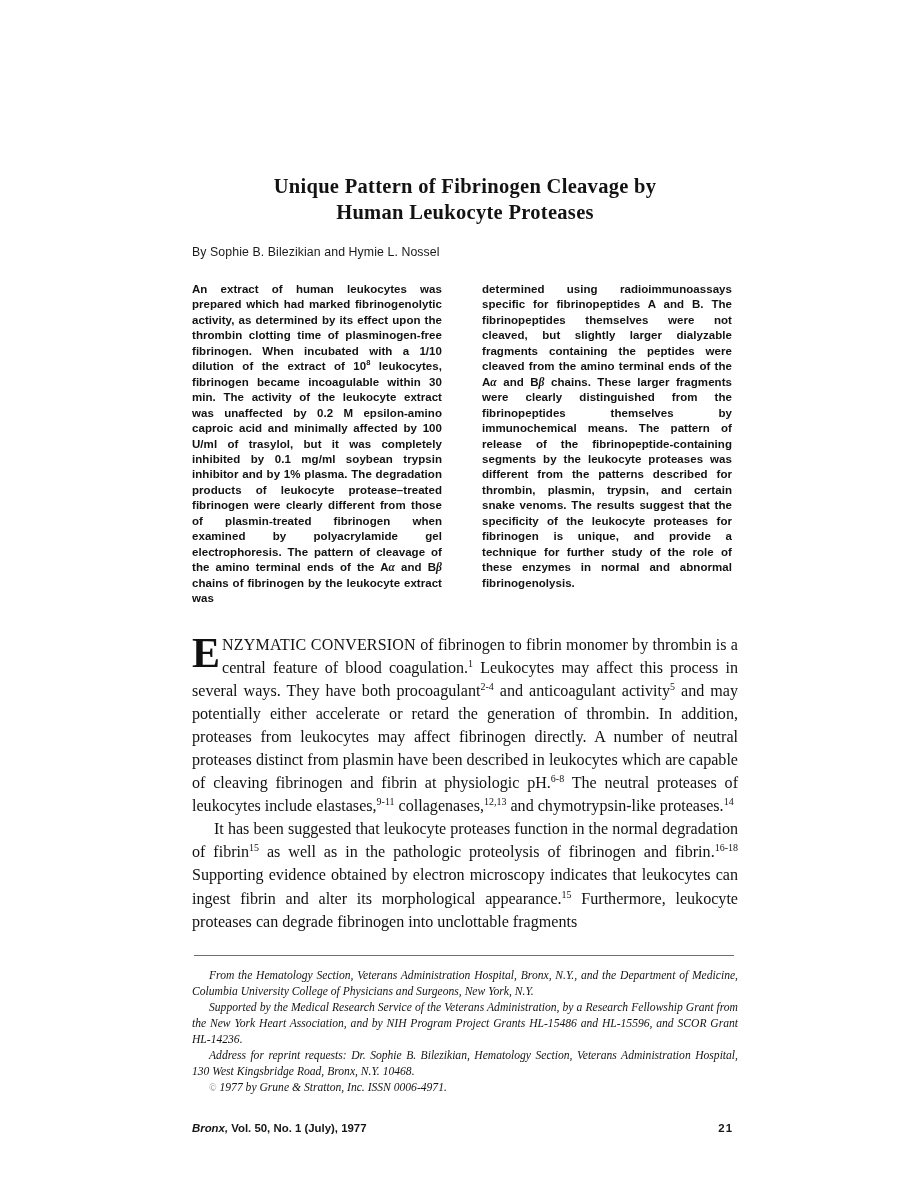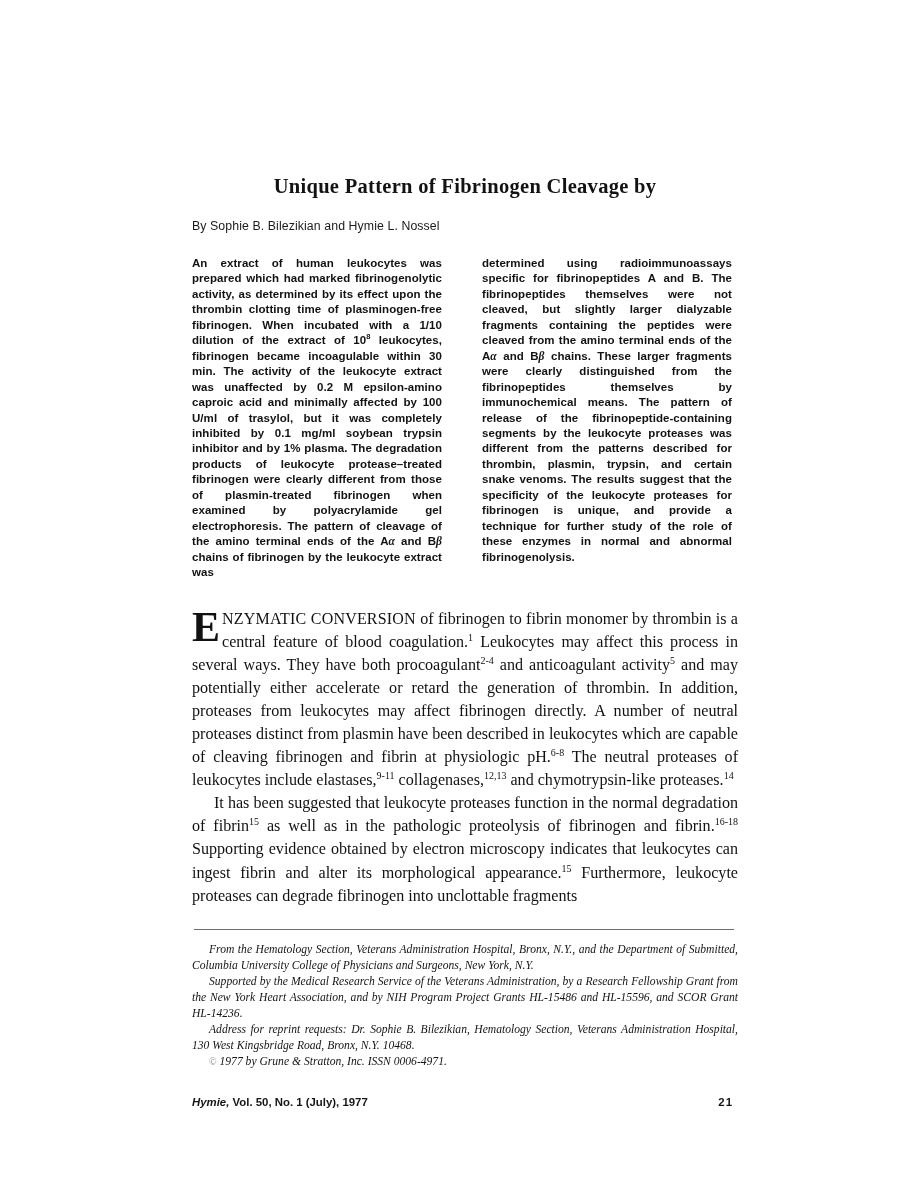--- a/index.html
+++ b/index.html
@@ -163,43 +163,44 @@
   }
 </style>
 </head>
 <body>
 
 <div class="page">
   <div class="content">
 
     <div class="title-block">
       <div class="title-line">Unique Pattern of Fibrinogen Cleavage by</div>
+      <div class="title-line">Human Leukocyte Proteases</div>
     </div>
     <div class="byline">By Sophie B. Bilezikian and Hymie L. Nossel</div>
 
     <div class="abstract">
       <div class="abstract-col"><span>An extract of human leukocytes was prepared which had marked fibrinogenolytic activity, as determined by its effect upon the thrombin clotting time of plasminogen-free fibrinogen. When incubated with a 1/10 dilution of the extract of 10</span><sup>8</sup><span> leukocytes, fibrinogen became incoagulable within 30 min. The activity of the leukocyte extract was unaffected by 0.2 M epsilon-amino caproic acid and minimally affected by 100 U/ml of trasylol, but it was completely inhibited by 0.1 mg/ml soybean trypsin inhibitor and by 1% plasma. The degradation products of leukocyte protease–treated fibrinogen were clearly different from those of plasmin-treated fibrinogen when examined by polyacrylamide gel electrophoresis. The pattern of cleavage of the amino terminal ends of the A</span><span class="gk">α</span><span> and B</span><span class="gk">β</span><span> chains of fibrinogen by the leukocyte extract was</span></div>
 
       <div class="abstract-col"><span>determined using radioimmunoassays specific for fibrinopeptides A and B. The fibrinopeptides themselves were not cleaved, but slightly larger dialyzable fragments containing the peptides were cleaved from the amino terminal ends of the A</span><span class="gk">α</span><span> and B</span><span class="gk">β</span><span> chains. These larger fragments were clearly distinguished from the fibrinopeptides themselves by immunochemical means. The pattern of release of the fibrinopeptide-containing segments by the leukocyte proteases was different from the patterns described for thrombin, plasmin, trypsin, and certain snake venoms. The results suggest that the specificity of the leukocyte proteases for fibrinogen is unique, and provide a technique for further study of the role of these enzymes in normal and abnormal fibrinogenolysis.</span></div>
     </div>
 
     <div class="body-text">
       <p class="first"><span class="dropcap">E</span><span class="smallcaps">NZYMATIC CONVERSION</span><span> of fibrinogen to fibrin monomer by thrombin is a central feature of blood coagulation.</span><sup>1</sup><span> Leukocytes may affect this process in several ways. They have both procoagulant</span><sup>2-4</sup><span> and anticoagulant activity</span><sup>5</sup><span> and may potentially either accelerate or retard the generation of thrombin. In addition, proteases from leukocytes may affect fibrinogen directly. A number of neutral proteases distinct from plasmin have been described in leukocytes which are capable of cleaving fibrinogen and fibrin at physiologic pH.</span><sup>6-8</sup><span> The neutral proteases of leukocytes include elastases,</span><sup>9-11</sup><span> collagenases,</span><sup>12,13</sup><span> and chymotrypsin-like proteases.</span><sup>14</sup></p>
 
       <p><span>It has been suggested that leukocyte proteases function in the normal degradation of fibrin</span><sup>15</sup><span> as well as in the pathologic proteolysis of fibrinogen and fibrin.</span><sup>16-18</sup><span> Supporting evidence obtained by electron microscopy indicates that leukocytes can ingest fibrin and alter its morphological appearance.</span><sup>15</sup><span> Furthermore, leukocyte proteases can degrade fibrinogen into unclottable fragments</span></p>
     </div>
 
     <div class="fn-rule"></div>
 
     <div class="footnotes">
-      <p>From the Hematology Section, Veterans Administration Hospital, Bronx, N.Y., and the Department of Submitted, Columbia University College of Physicians and Surgeons, New York, N.Y.</p>
+      <p>From the Hematology Section, Veterans Administration Hospital, Bronx, N.Y., and the Department of Medicine, Columbia University College of Physicians and Surgeons, New York, N.Y.</p>
       <p>Supported by the Medical Research Service of the Veterans Administration, by a Research Fellowship Grant from the New York Heart Association, and by NIH Program Project Grants HL-15486 and HL-15596, and SCOR Grant HL-14236.</p>
       <p>Address for reprint requests: Dr. Sophie B. Bilezikian, Hematology Section, Veterans Administration Hospital, 130 West Kingsbridge Road, Bronx, N.Y. 10468.</p>
       <p><span class="copy-sym">©</span> <span>1977 by Grune &amp; Stratton, Inc. ISSN 0006-4971.</span></p>
     </div>
 
     <div class="footer">
-      <div class="footer-left"><span class="ital">Hymie,</span><span> Vol. 50, No. 1 (July), 1977</span></div>
+      <div class="footer-left"><span class="ital">Bronx,</span><span> Vol. 50, No. 1 (July), 1977</span></div>
       <div class="footer-right">21</div>
     </div>
 
   </div>
 </div>
 
 </body></html>

